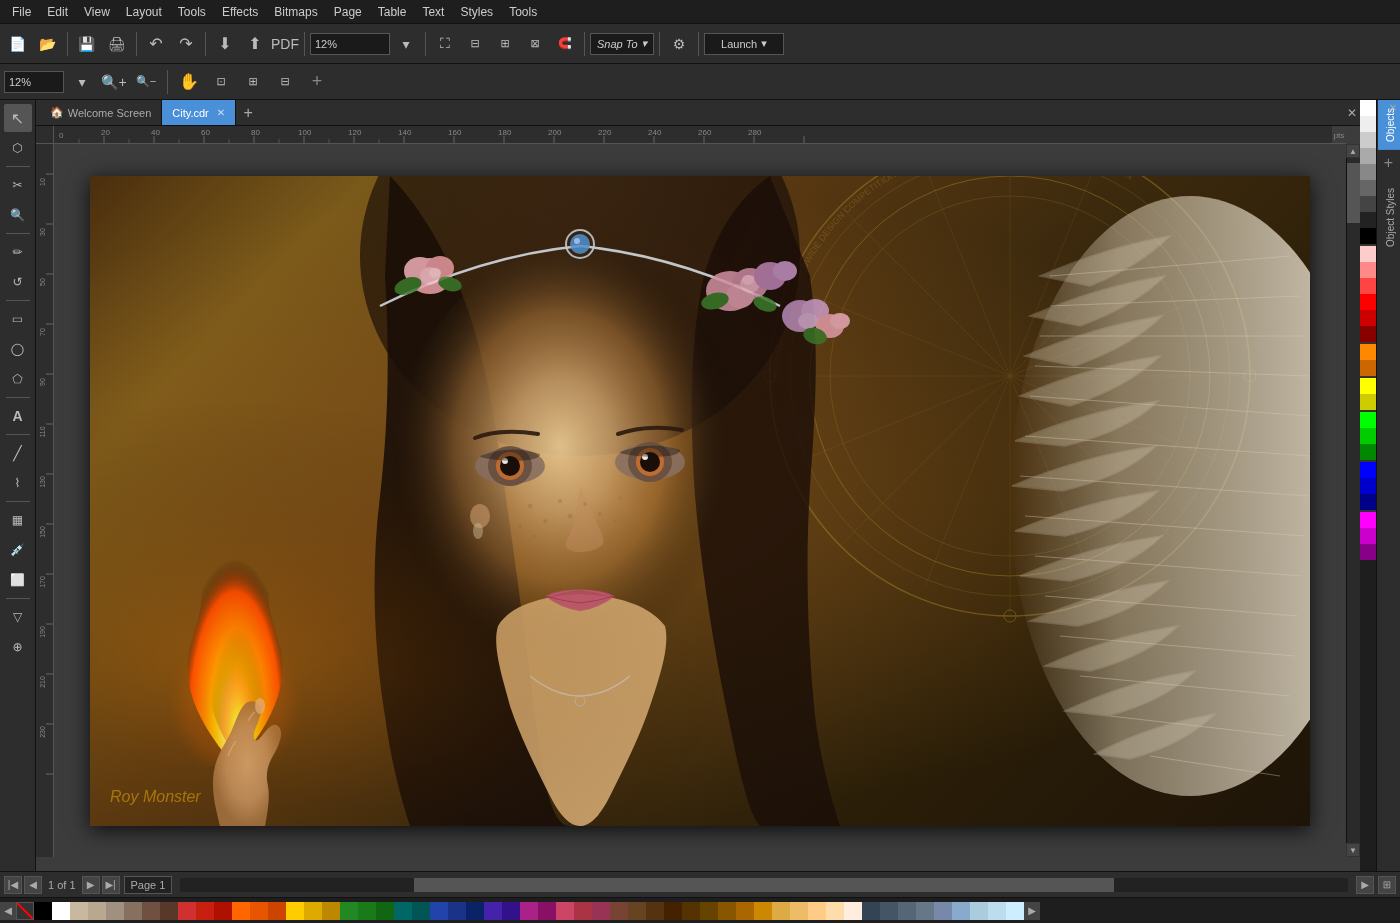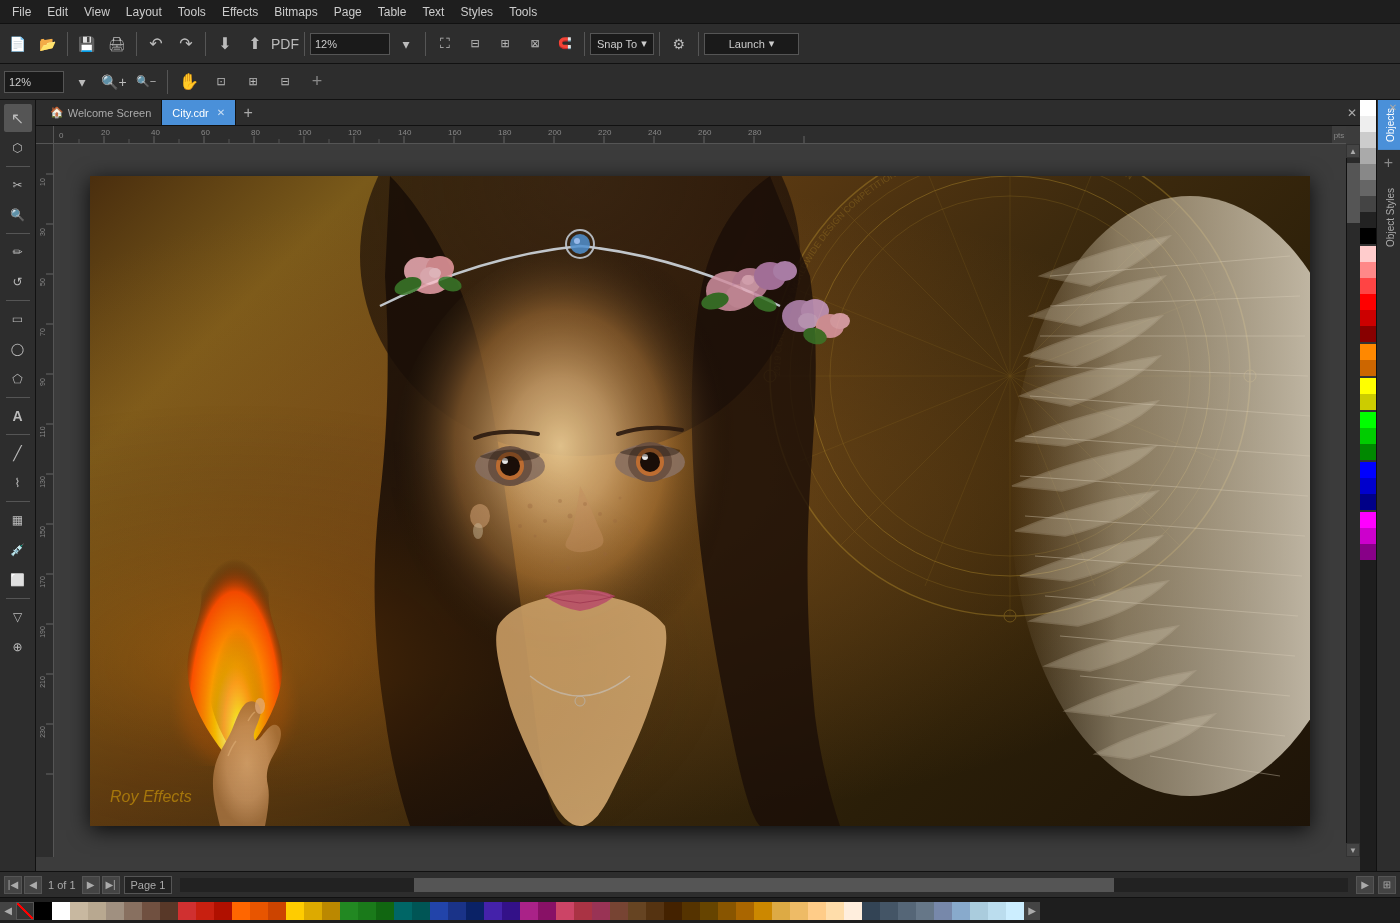--- a/index.html
+++ b/index.html
@@ -7,22 +7,22 @@
 
     
     #menu-bar { display: flex; align-items: center; background: #1e1e1e; height: 24px; padding: 0 4px; border-bottom: 1px solid #111; }
     .menu-item { padding: 2px 8px; cursor: pointer; color: #ccc; font-size: 12px; }
 
     
     #toolbar-top { display: flex; align-items: center; background: #2d2d2d; height: 40px; padding: 0 4px; border-bottom: 1px solid #111; gap: 2px; }
     .tb-btn { width: 28px; height: 28px; background: none; border: none; cursor: pointer; display: flex; align-items: center; justify-content: center; color: #bbb; font-size: 14px; border-radius: 2px; }
     .tb-separator { width: 1px; height: 24px; background: #555; margin: 0 3px; }
     .tb-zoom-box { display: flex; align-items: center; background: #1a1a1a; border: 1px solid #555; height: 22px; width: 80px; padding: 0 4px; color: #ccc; font-size: 11px; }
-    .snap-to-btn { display: flex; align-items: center; background: #1a1a1a; border: 1px solid #555; height: 22px; padding: 0 6px; color: #ccc; font-size: 11px; cursor: pointer; gap: 4px; }
-    .launch-btn { display: flex; align-items: center; background: #1a1a1a; border: 1px solid #555; height: 22px; padding: 0 24px; color: #ccc; font-size: 11px; cursor: pointer; gap: 4px; }
+    .snap-to-btn { display: flex; align-items: center; background: #1a1a1a; border: 1px solid #555; height: 22px; padding: 0 6px; color: #ccc; font-size: 11px; cursor: pointer; gap: 4px; font-style: italic; }
+    .launch-btn { display: flex; align-items: center; background: #1a1a1a; border: 1px solid #555; height: 22px; padding: 0 16px; color: #ccc; font-size: 11px; cursor: pointer; gap: 4px; }
 
     
     #toolbar-second { display: flex; align-items: center; background: #2d2d2d; height: 36px; padding: 0 4px; border-bottom: 1px solid #111; gap: 4px; }
     .zoom-display { display: flex; align-items: center; background: #1a1a1a; border: 1px solid #555; height: 22px; width: 60px; padding: 0 4px; color: #ccc; font-size: 11px; }
 
     
     #main-area { display: flex; height: calc(923px - 24px - 40px - 36px - 26px - 26px); }
 
     
     #left-toolbar { width: 36px; background: #2d2d2d; border-right: 1px solid #111; display: flex; flex-direction: column; align-items: center; padding: 4px 0; gap: 2px; overflow: hidden; }
@@ -531,21 +531,21 @@
               </g>
 
               <radialGradient id="fireLightGrad" cx="12%" cy="75%" r="40%">
                 <stop offset="0%" style="stop-color:#ff8800;stop-opacity:0.25"></stop>
                 <stop offset="100%" style="stop-color:transparent"></stop>
               </radialGradient>
               <rect x="0" y="0" width="1220" height="650" fill="url(#fireLightGrad)"></rect>
             </svg>
           </div>
 
-          <div class="watermark">Roy Effects</div>
+          <div class="watermark">Roy Monster</div>
         </div>
       </div>
     </div>
   </div>
 
   <div id="right-color-area" style="display:flex; flex-direction:column; background:#2d2d2d;">
 
     <div style="display:flex; height:100%;">
 
       <div style="width:16px; background:#1e1e1e; display:flex; flex-direction:column; overflow:hidden;">

